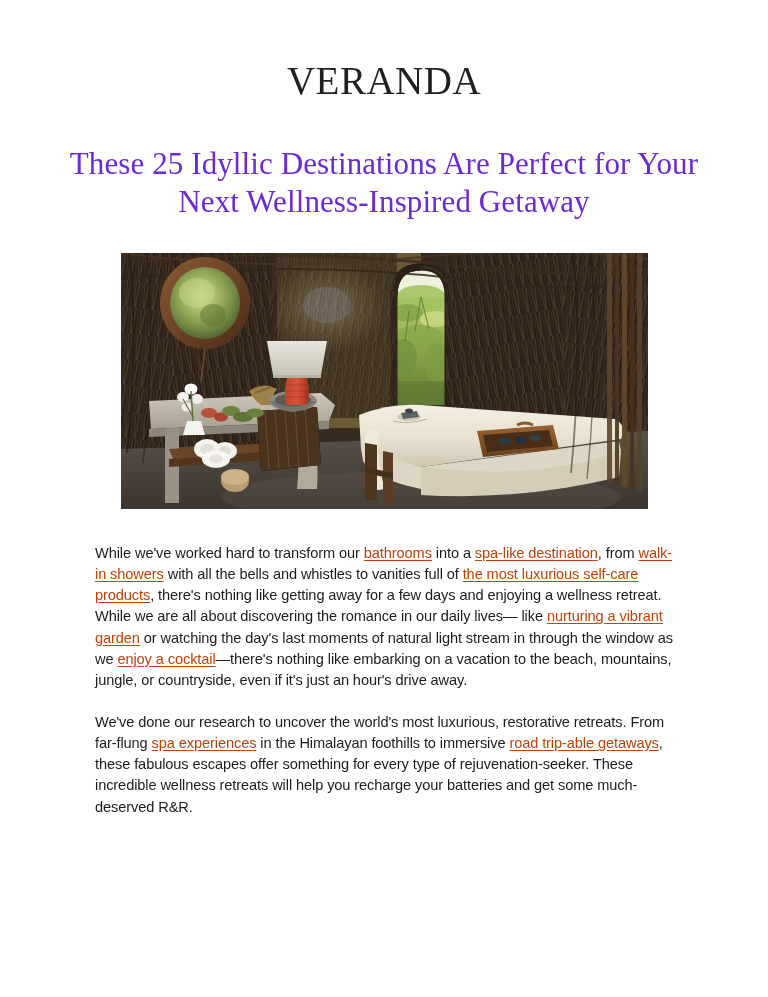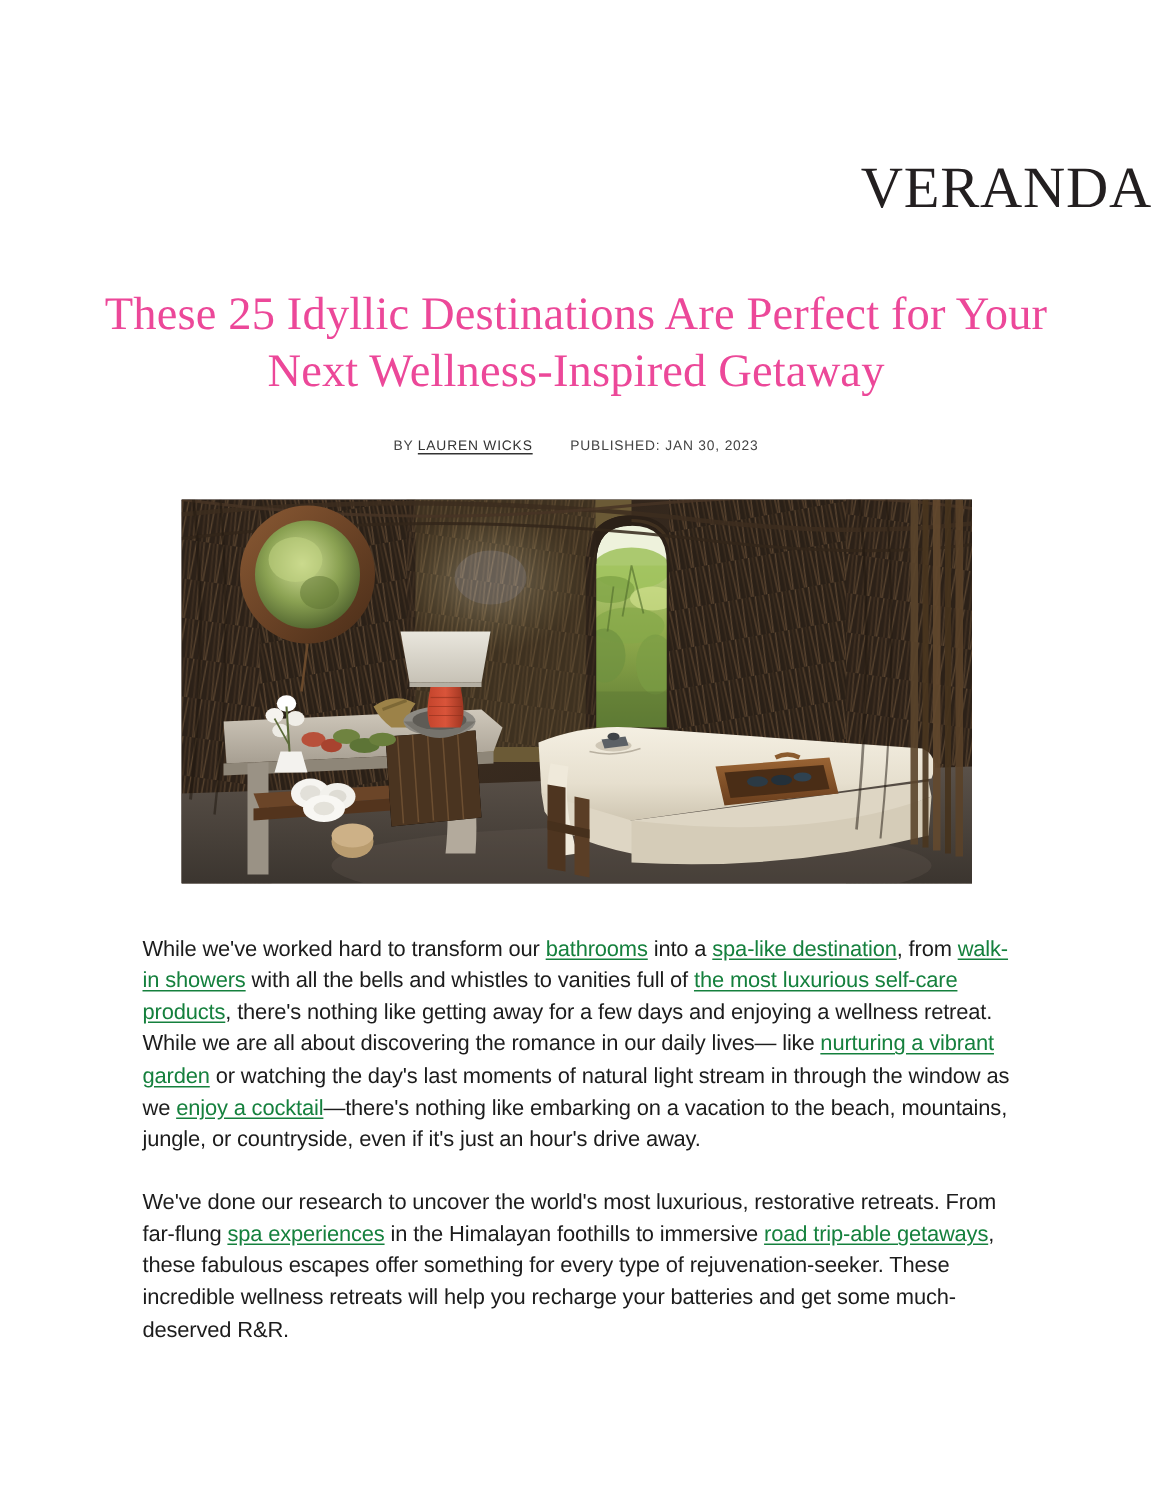--- a/index.html
+++ b/index.html
@@ -17,41 +17,41 @@
 
   .page {
     width: 768px;
     height: 997px;
     position: relative;
     background: #ffffff;
   }
 
   
   .masthead {
-    text-align: right;
-    padding-top: 92px;
+    text-align: center;
+    padding-top: 47px;
   }
   .masthead-logo {
     font-family: "Liberation Serif", serif;
     font-size: 56px;
     line-height: 1;
     letter-spacing: 0.5px;
     color: #231f20;
     font-weight: 400;
     font-variant: small-caps;
     text-transform: lowercase;
   }
 
   
   .headline {
     font-family: "Liberation Serif", serif;
     font-weight: 400;
     font-size: 31px;
     line-height: 1.24;
-    color: #ec4899;
+    color: #6d28d9;
     text-align: center;
     margin: 0;
     padding: 42px 62px 0 62px;
     letter-spacing: 0.1px;
   }
 
   
   .dek {
     font-family: "Liberation Sans", sans-serif;
     font-weight: bold;
@@ -116,43 +116,38 @@
   .body-par {
     font-family: "Liberation Sans", sans-serif;
     font-size: 14.6px;
     line-height: 1.45;
     color: #1c1c1c;
     margin: 0 0 21px 0;
     letter-spacing: -0.1px;
   }
   .body-par:last-child { margin-bottom: 10px; }
   .body-link {
-    color: #15803d;
+    color: #c2410c;
     text-decoration: underline;
     text-underline-offset: 1.5px;
     cursor: pointer;
   }
 </style>
 </head>
 <body>
 
 <div class="page">
 
   <div class="masthead">
     <div class="masthead-logo">Veranda</div>
   </div>
 
   <h1 class="headline">These 25 Idyllic Destinations Are Perfect for Your Next Wellness-Inspired Getaway</h1>
 
 
-  <div class="byline">
-    <span class="byline-by">BY</span>
-    <span class="byline-author">LAUREN WICKS</span>
-    <span class="byline-published">PUBLISHED: JAN 30, 2023</span>
-  </div>
 
   <div class="hero-wrap">
     <figure class="hero-figure">
       <div class="hero-image">
         <svg width="527" height="256" viewBox="0 0 527 256" xmlns="http://www.w3.org/2000/svg" role="img">
           <defs>
             <linearGradient id="skyGlow" x1="0" y1="0" x2="0" y2="1">
               <stop offset="0%" stop-color="#f2efd9"></stop>
               <stop offset="45%" stop-color="#d8dcae"></stop>
               <stop offset="100%" stop-color="#8fa055"></stop>

